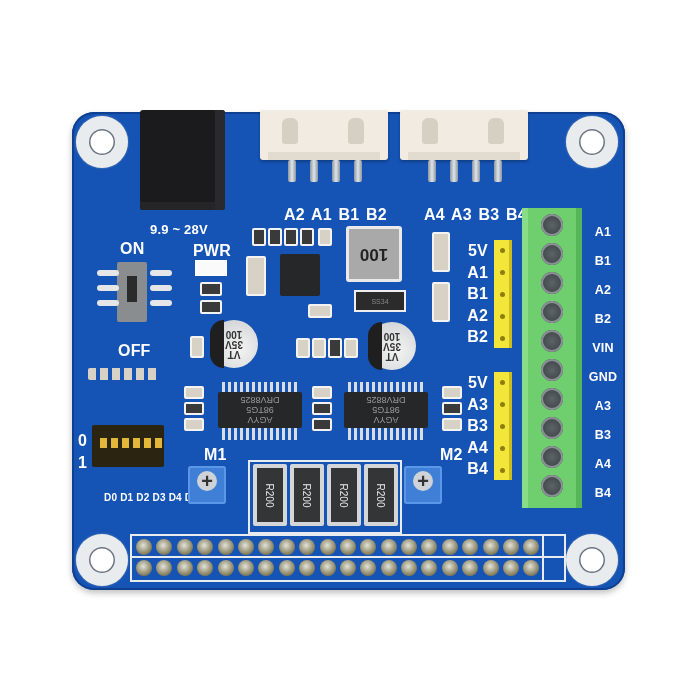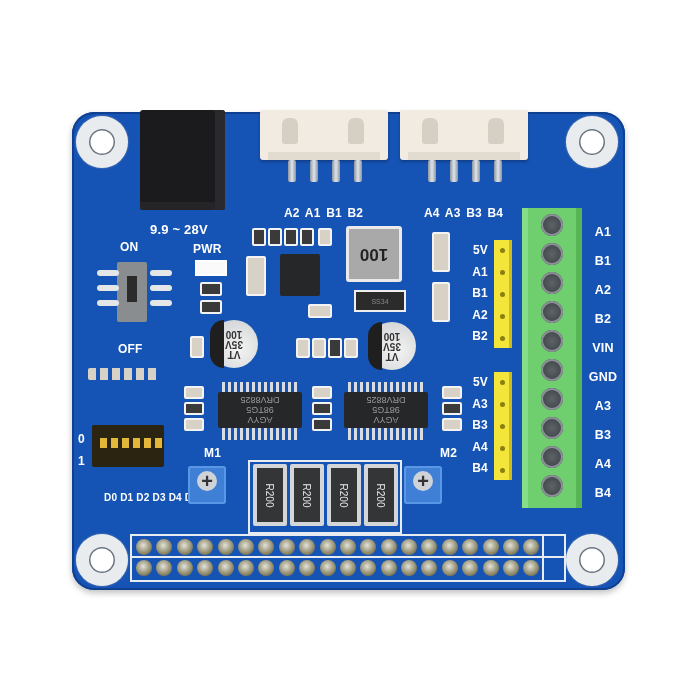--- a/index.html
+++ b/index.html
@@ -2,21 +2,21 @@
 <html><head>
 <meta charset="utf-8">
 <style>
   html,body{margin:0;padding:0;background:#ffffff;}
   body{width:700px;height:700px;position:relative;overflow:hidden;font-family:"Liberation Sans",sans-serif;}
   .abs{position:absolute;}
   .board{left:72px;top:112px;width:553px;height:478px;background:#1553b5;border-radius:22px;
     box-shadow:inset 0 0 0 2px #0f3f90, 0 3px 6px rgba(0,0,0,0.25);}
   .hole{width:52px;height:52px;border-radius:50%;background:#e9ecef;box-shadow:0 0 2px #8a9ab0;}
   .hole::after{content:"";position:absolute;left:13px;top:13px;width:26px;height:26px;border-radius:50%;background:#fff;box-shadow:inset 0 0 0 1.5px #6b7583;}
-  .silk{color:#ffffff;font-weight:bold;font-size:12px;white-space:nowrap;letter-spacing:0.2px;}
+  .silk{color:#ffffff;font-weight:bold;font-size:16px;white-space:nowrap;letter-spacing:0.2px;}
   .dcjack{left:140px;top:110px;width:85px;height:100px;background:#1b1b1d;border-radius:3px;
     box-shadow:inset -10px 0 0 #2a2a2e, inset 0 -8px 0 #252528;}
   .jst{width:128px;height:50px;background:#f1ebe1;border-radius:3px;box-shadow:0 2px 3px rgba(0,0,0,0.25);}
   .jst .slot{position:absolute;top:8px;width:16px;height:26px;background:#d6cfc4;border-radius:6px 6px 3px 3px;}
   .jst .lip{position:absolute;left:8px;right:8px;bottom:0;height:8px;background:#e2dbd0;}
   .pin{width:8px;height:22px;background:linear-gradient(90deg,#8d96a0,#dfe4ea,#8d96a0);border-radius:2px;}
   .smd{background:#d8d2c6;border:2px solid #f3f3f3;border-radius:2px;}
   .smd-dark{background:#3a3a3a;border:2px solid #f3f3f3;border-radius:2px;}
   .ic{background:#262729;border-radius:2px;color:#9a9a9a;font-size:9px;text-align:center;}
   .ic-legs{background:repeating-linear-gradient(90deg,#d9dde2 0 3px,transparent 3px 6px);}

